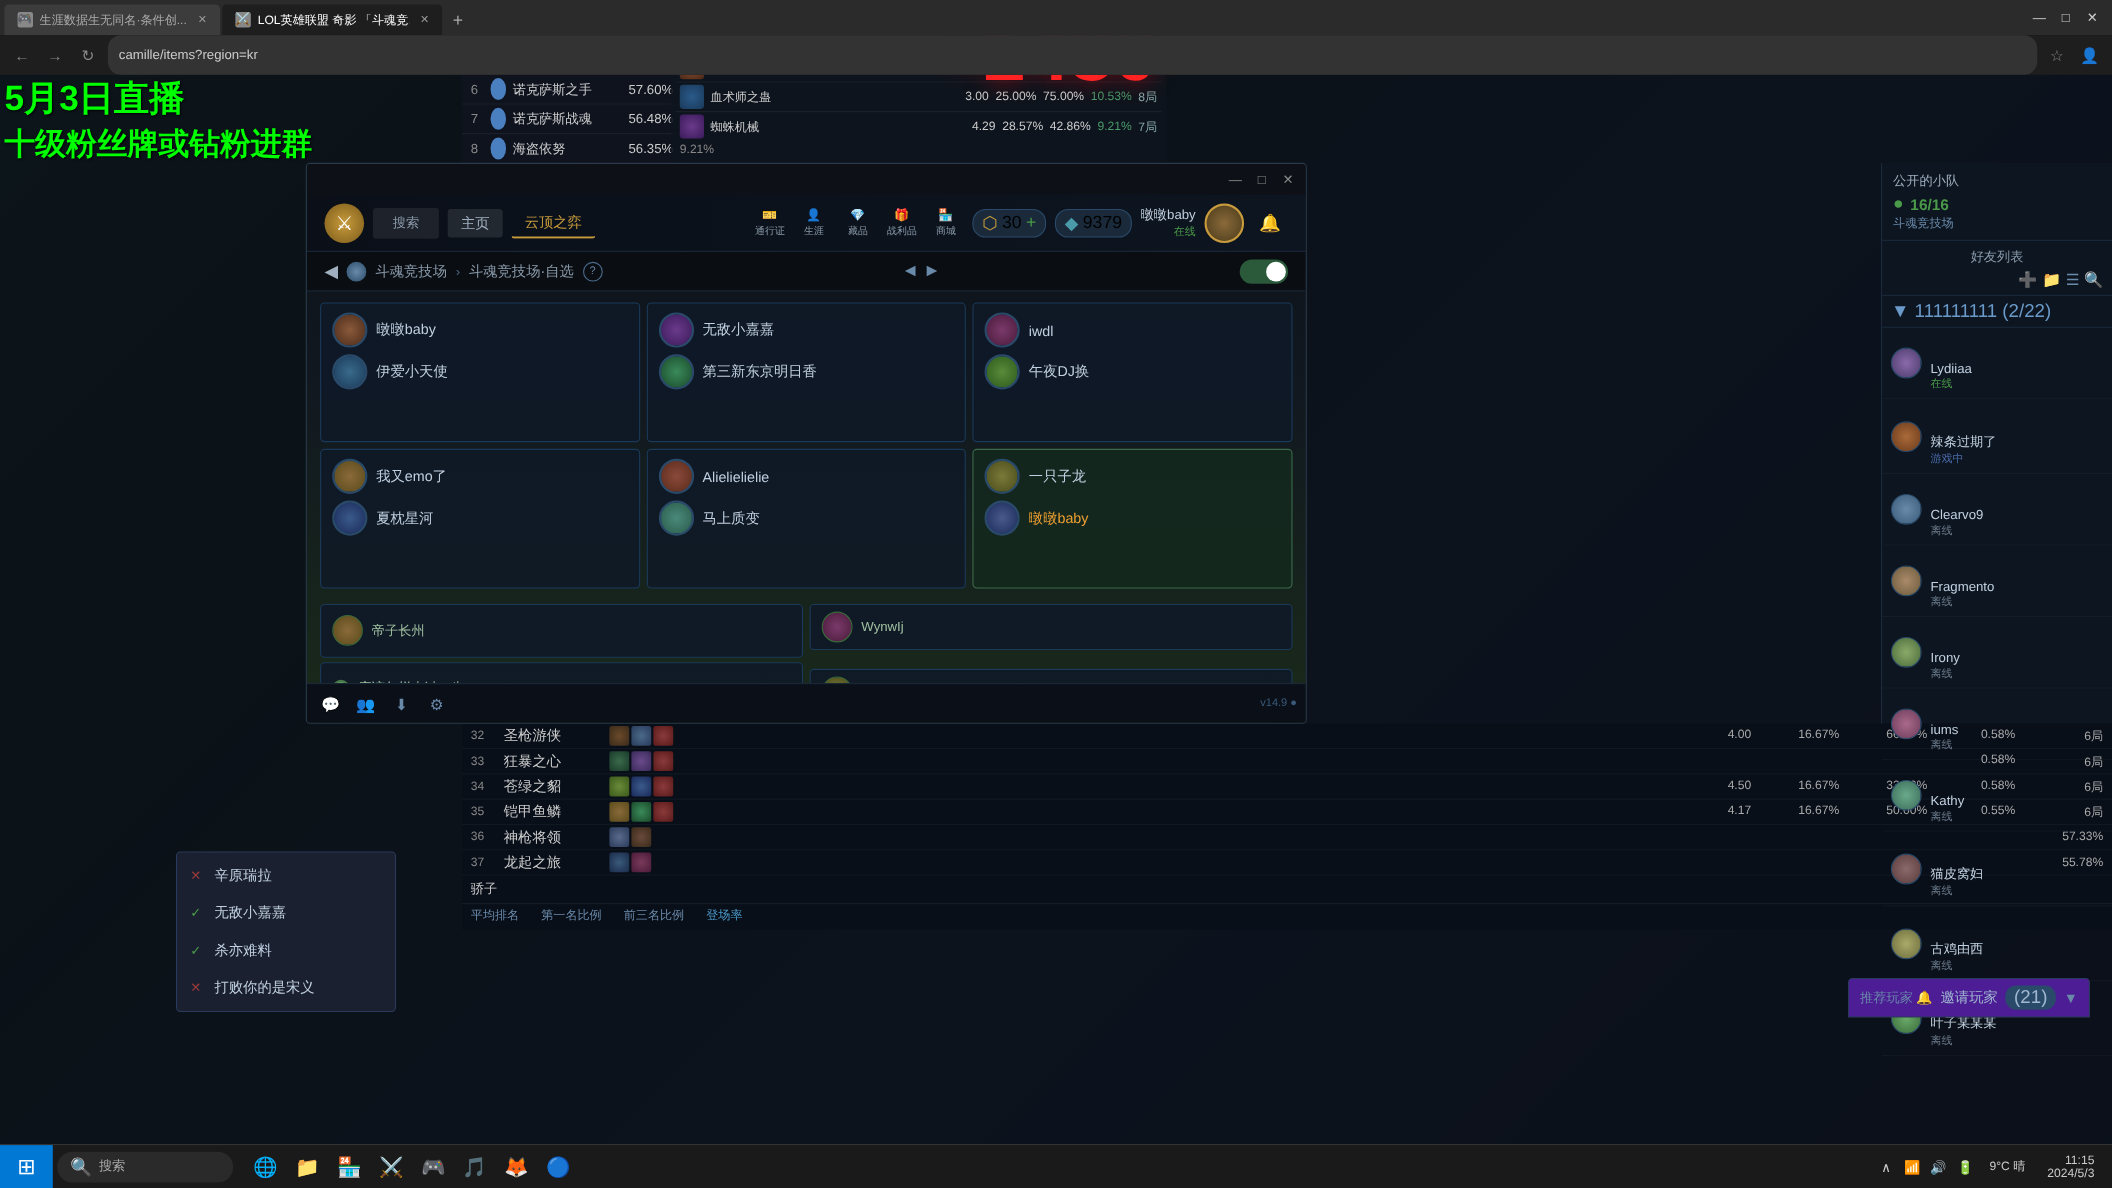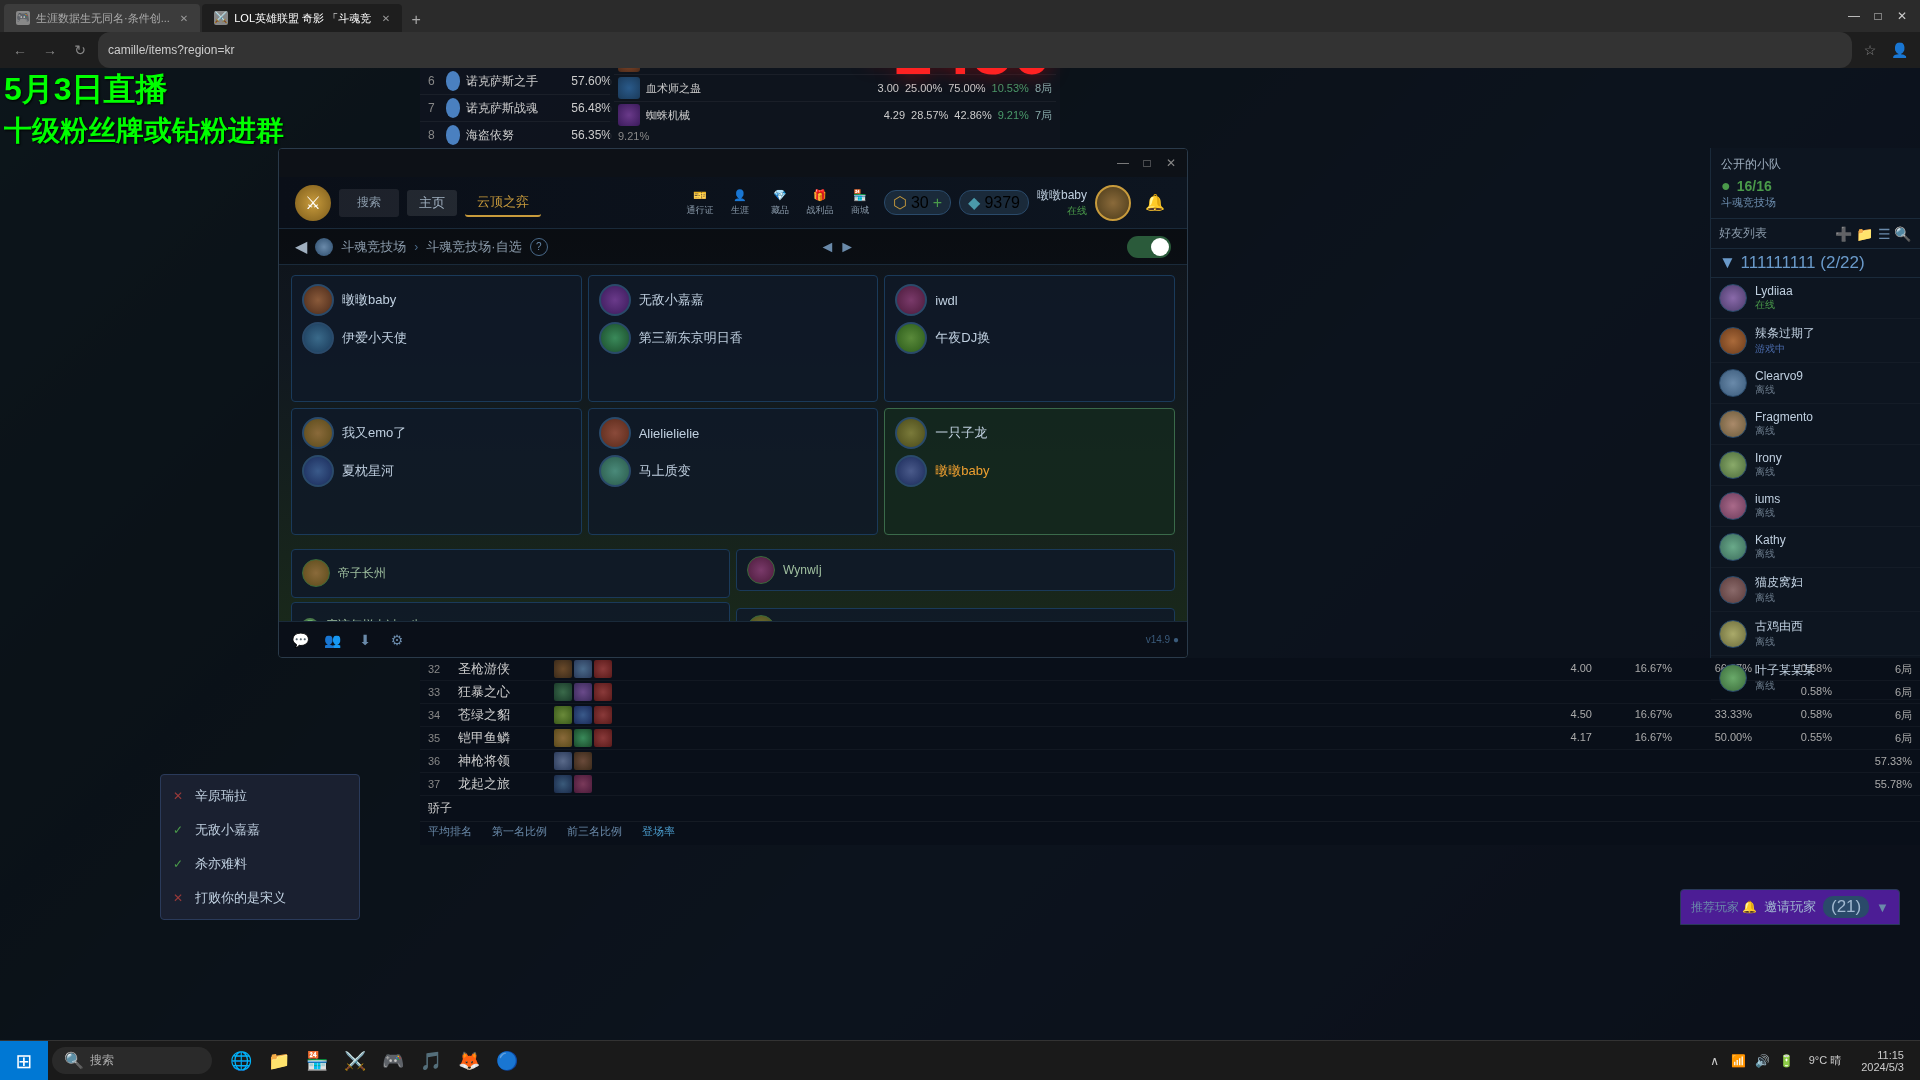--- a/index.html
+++ b/index.html
@@ -463,20 +463,21 @@
     .squad-mode {
       color: #6a8aaa;
       font-size: 11px;
     }
     .friends-header {
       display: flex;
       align-items: center;
       gap: 4px;
       padding: 6px 8px;
       border-bottom: 1px solid #1a2a3a;
+      flex-direction: column;
     }
     .friends-title {
       color: #8a9aaa;
       font-size: 12px;
     }
     .friends-group {
       color: #6a9aca;
       font-size: 17px;
       padding: 4px 8px;
       border-bottom: 1px solid #1a2a3a;
@@ -488,21 +489,21 @@
       padding: 6px 8px;
       border-bottom: 1px solid rgba(255,255,255,0.03);
       cursor: pointer;
     }
     .friend-avatar {
       width: 28px; height: 28px;
       border-radius: 50%;
       flex-shrink: 0;
       border: 1px solid #2a4a6a;
     }
-    .friend-info { flex: 1; }
+    .friend-info { flex: 1; margin-top: 24px; }
     .friend-name {
       font-size: 12px;
       color: #c0d0e0;
     }
     .friend-status {
       font-size: 10px;
     }
     .status-online { color: #4a9a4a; }
     .status-ingame { color: #4a6aaa; }
     .status-offline { color: #6a7a8a; }

